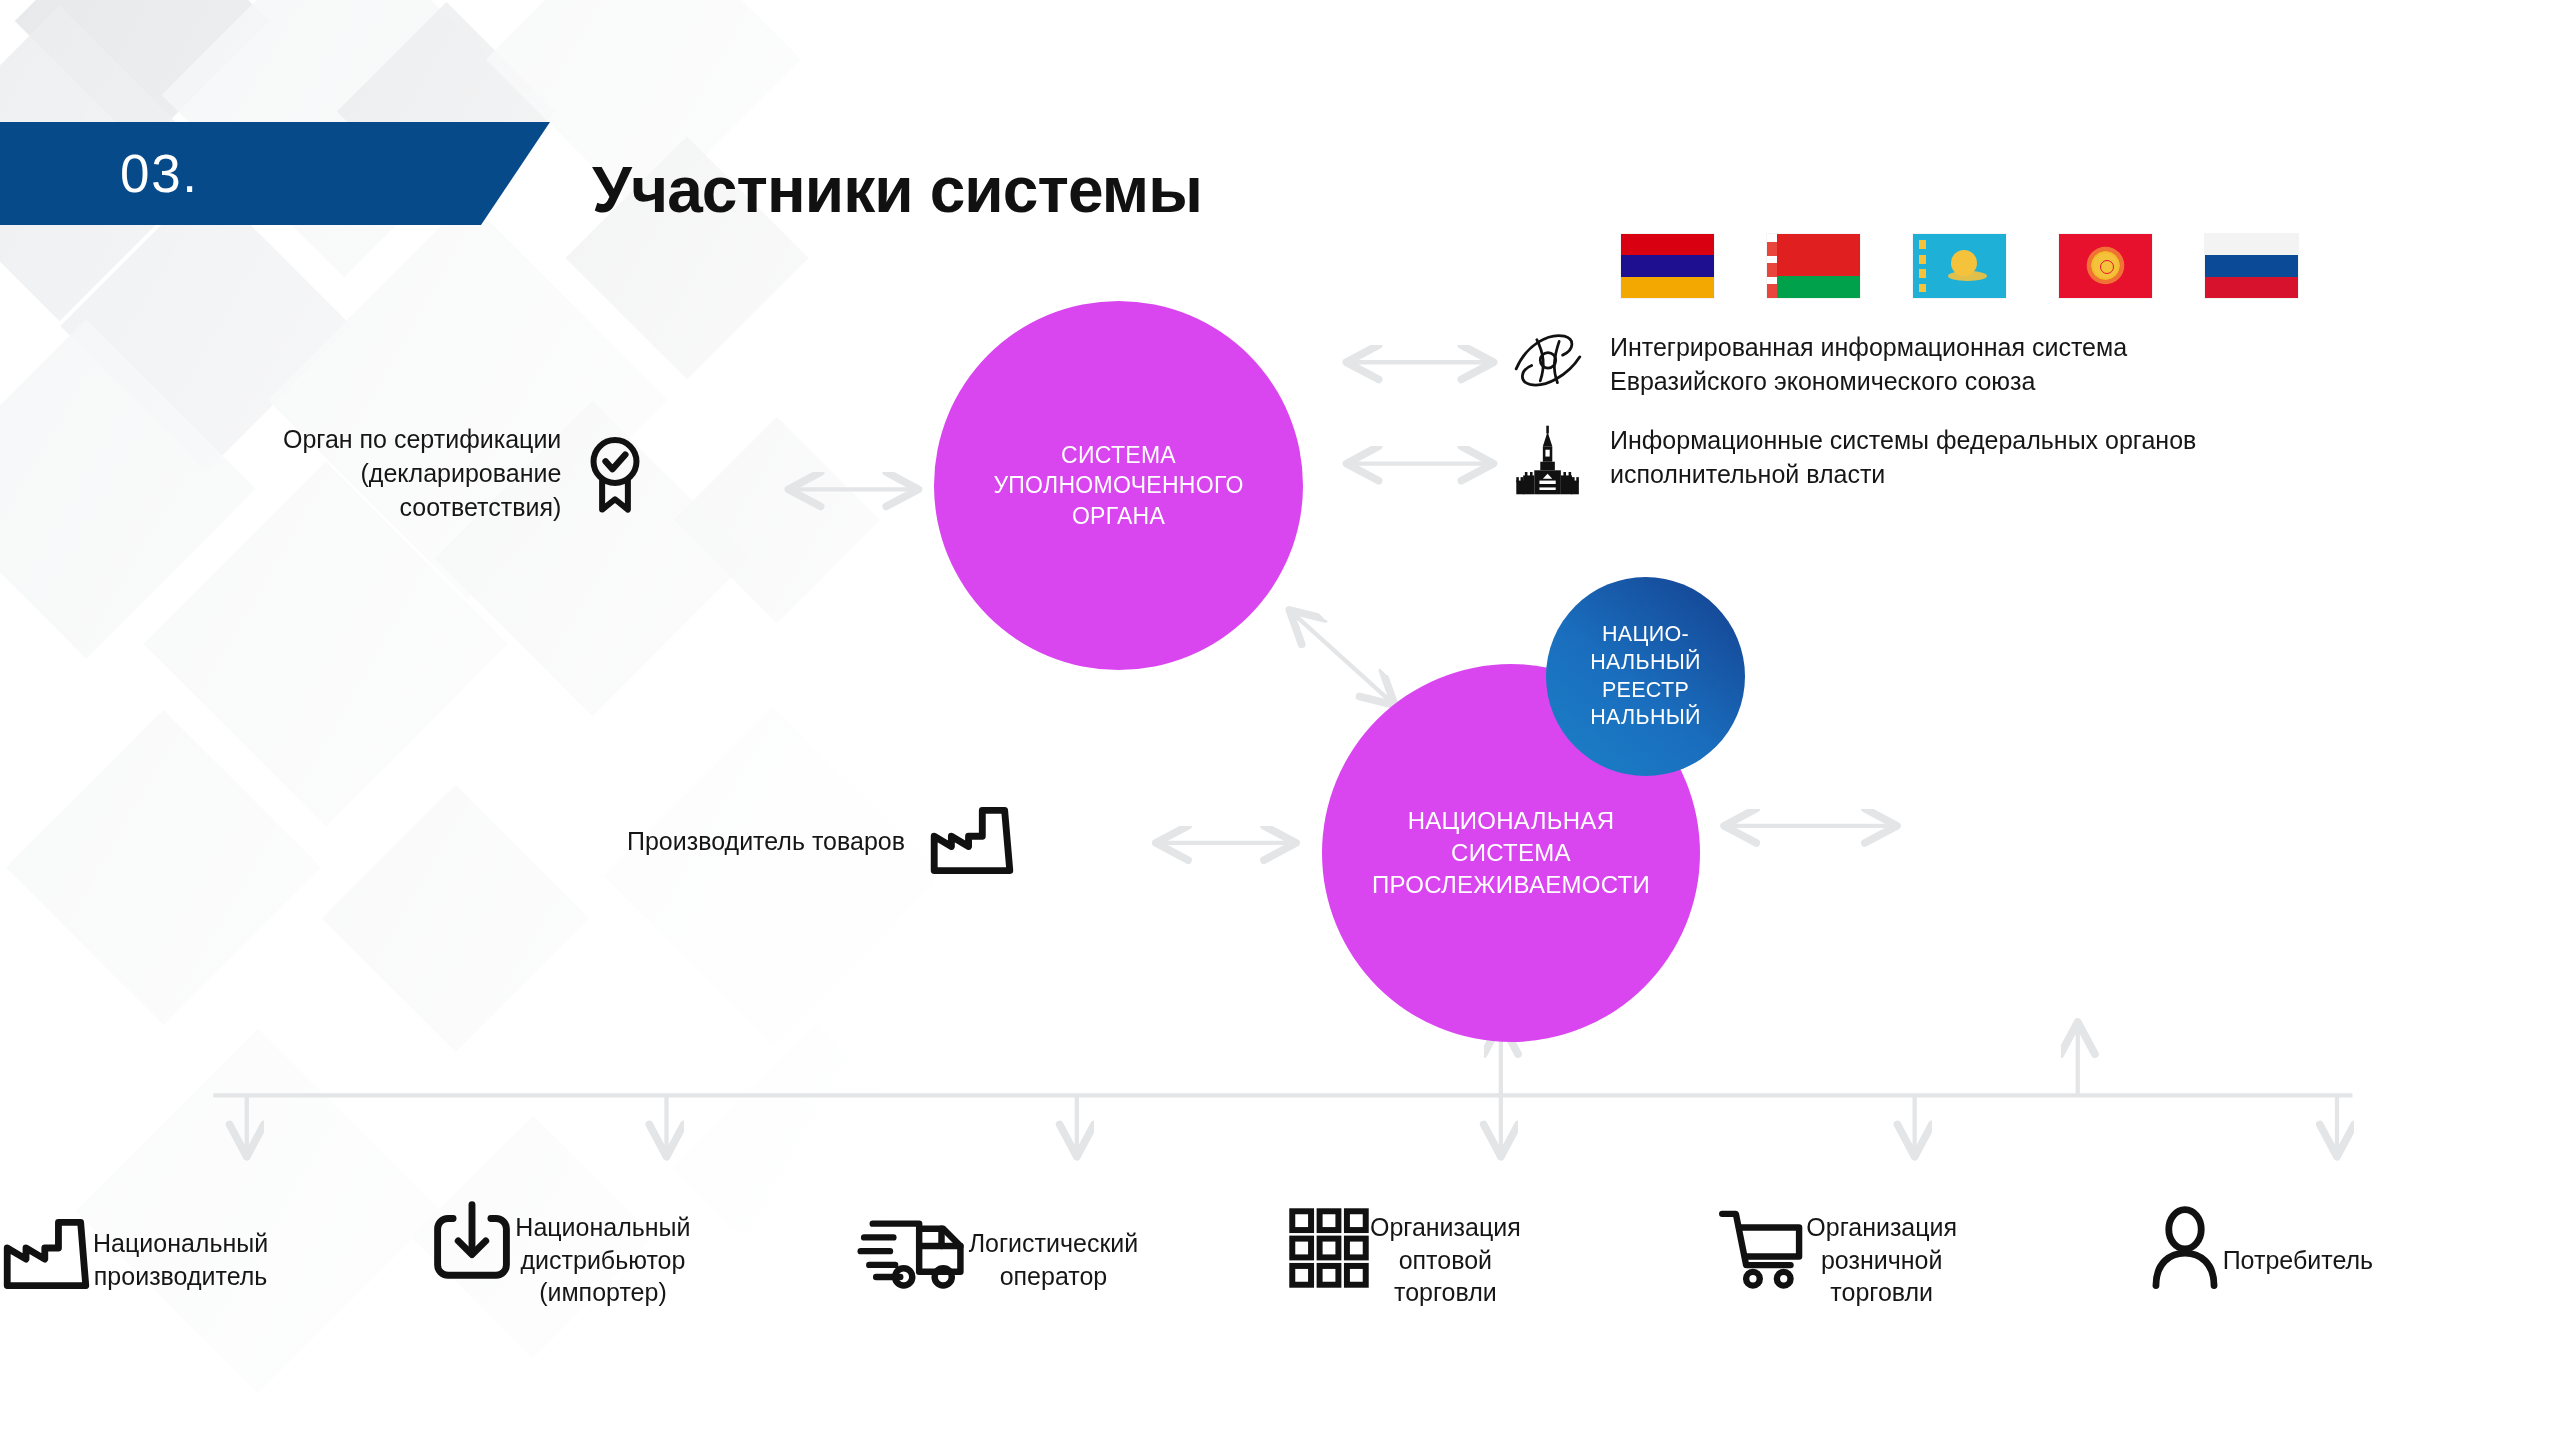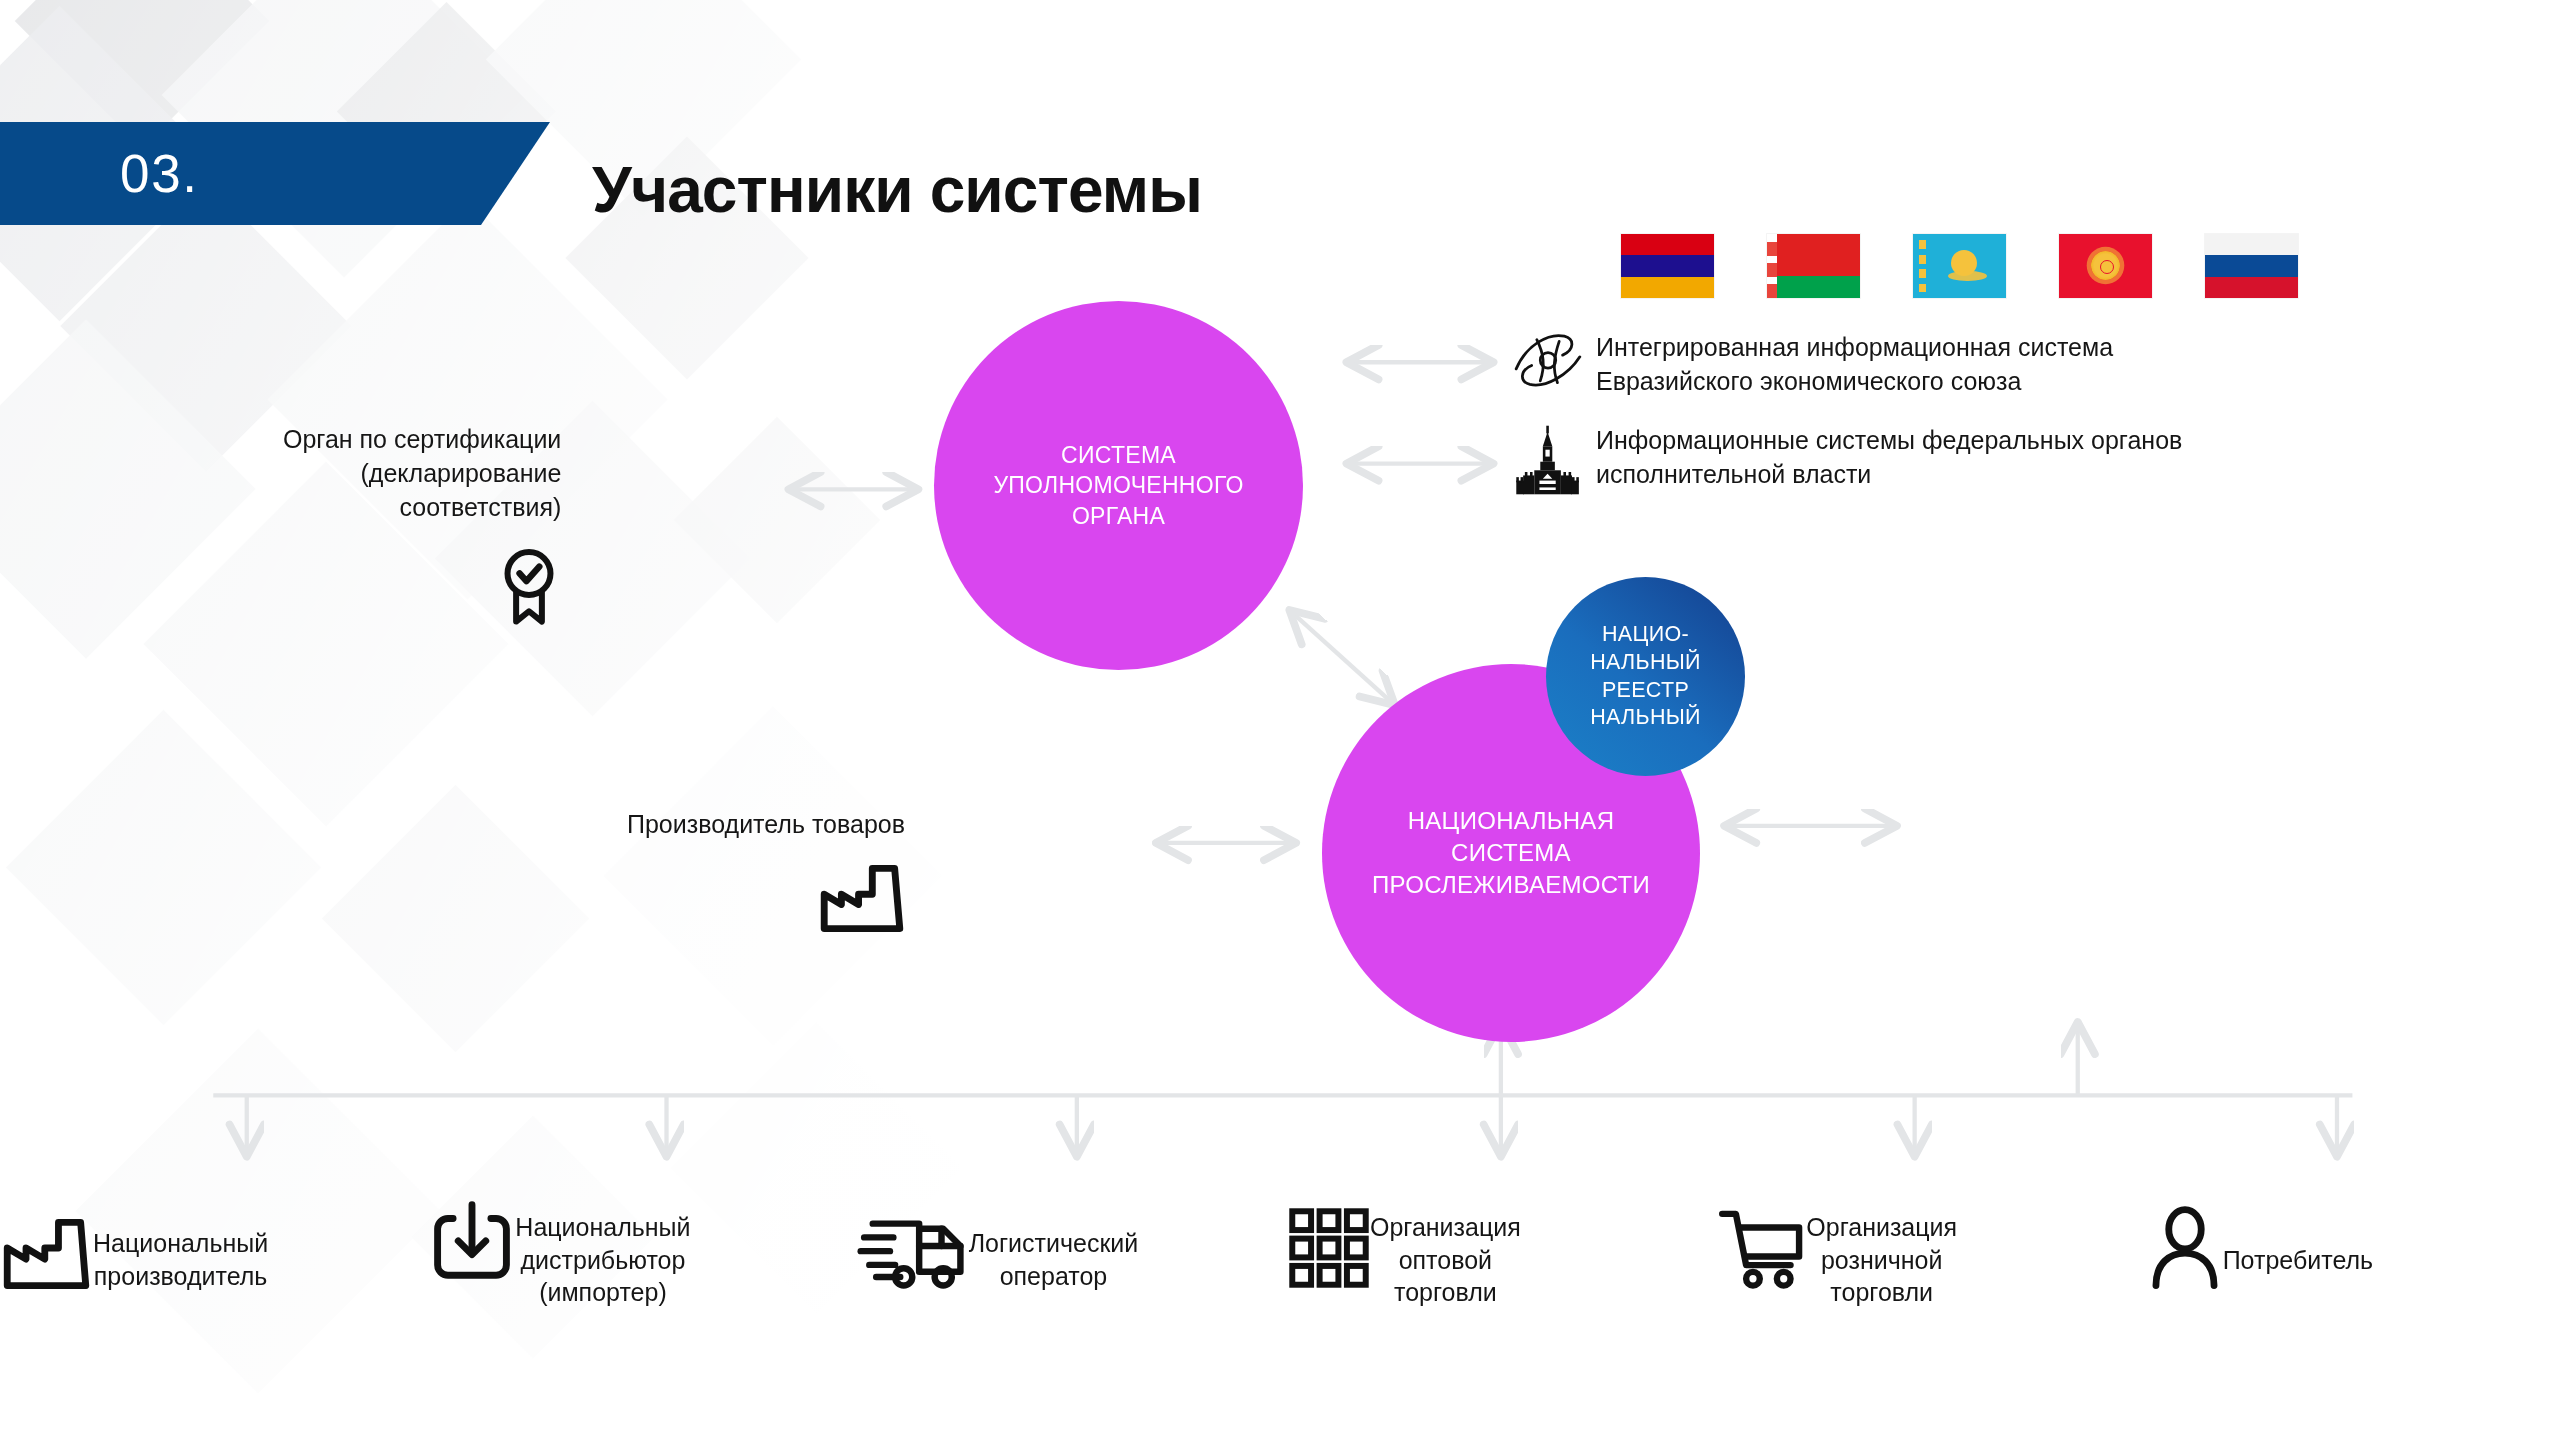--- a/index.html
+++ b/index.html
@@ -49,40 +49,40 @@
   .f-kg{background:#e8112d;}
   .f-kg .sun{position:absolute;left:50%;top:50%;width:29px;height:29px;margin:-14.6px 0 0 -14.6px;border-radius:50%;
      background:radial-gradient(circle,#f5c23c 55%,#e8a200 100%);box-shadow:0 0 0 4.3px rgba(245,194,60,.55);}
   .f-kg .tun{position:absolute;left:50%;top:50%;width:12px;height:12px;margin:-6px 0 0 -6px;border-radius:50%;
      border:1.7px solid #e8112d;}
   .f-ru .s1{top:0;height:33.33%;background:#f3f3f3;}
   .f-ru .s2{top:33.33%;height:33.34%;background:#0a4a96;}
   .f-ru .s3{top:66.67%;height:33.33%;background:#d6122c;}
 
   
-  .info{position:absolute;z-index:4;display:flex;align-items:flex-start;gap:8px;}
+  .info{position:absolute;z-index:4;display:flex;align-items:flex-start;gap:22px;}
   .info .ico{flex:0 0 auto;width:81px;display:flex;justify-content:center;}
   .info .txt{font-size:25px;line-height:1.34;color:#161616;max-width:773px;}
   #info-eaeu{left:1507px;top:331px;}
   #info-fed{left:1507px;top:424px;}
 
   
   .circle{position:absolute;border-radius:50%;background:#d946ef;color:#fff;
     display:flex;align-items:center;justify-content:center;text-align:center;z-index:3;}
   .circle .lbl{font-size:23px;line-height:1.32;letter-spacing:0.3px;padding:0 13.7px;}
   #c-upolnom{left:934px;top:301px;width:369px;height:369px;}
   #c-nsp{left:1322px;top:664px;width:378px;height:378px;}
   #c-nsp .lbl{font-size:24px;}
   #c-control{left:1923px;top:653px;width:343px;height:343px;}
   #c-registry{left:1546px;top:577px;width:199px;height:199px;z-index:5;
     background:linear-gradient(40deg,#1b81c8 0%,#1a6dbd 45%,#143f8e 100%);}
   #c-registry .lbl{font-size:21.5px;line-height:1.3;}
 
   
-  .side-item{position:absolute;z-index:4;display:flex;align-items:flex-end;flex-direction:column;}
+  .side-item{position:absolute;z-index:4;display:flex;align-items:center;}
   .side-item .txt{font-size:25px;line-height:1.36;color:#161616;text-align:right;}
   #side-cert{left:283px;top:422px;gap:22px;}
   #side-prod{left:627px;top:807px;gap:24px;}
 
   
   #arrows{position:absolute;inset:0;z-index:2;pointer-events:none;}
 
   
   .bottom{position:absolute;left:0;top:1175px;width:2576px;z-index:4;
     display:flex;}

